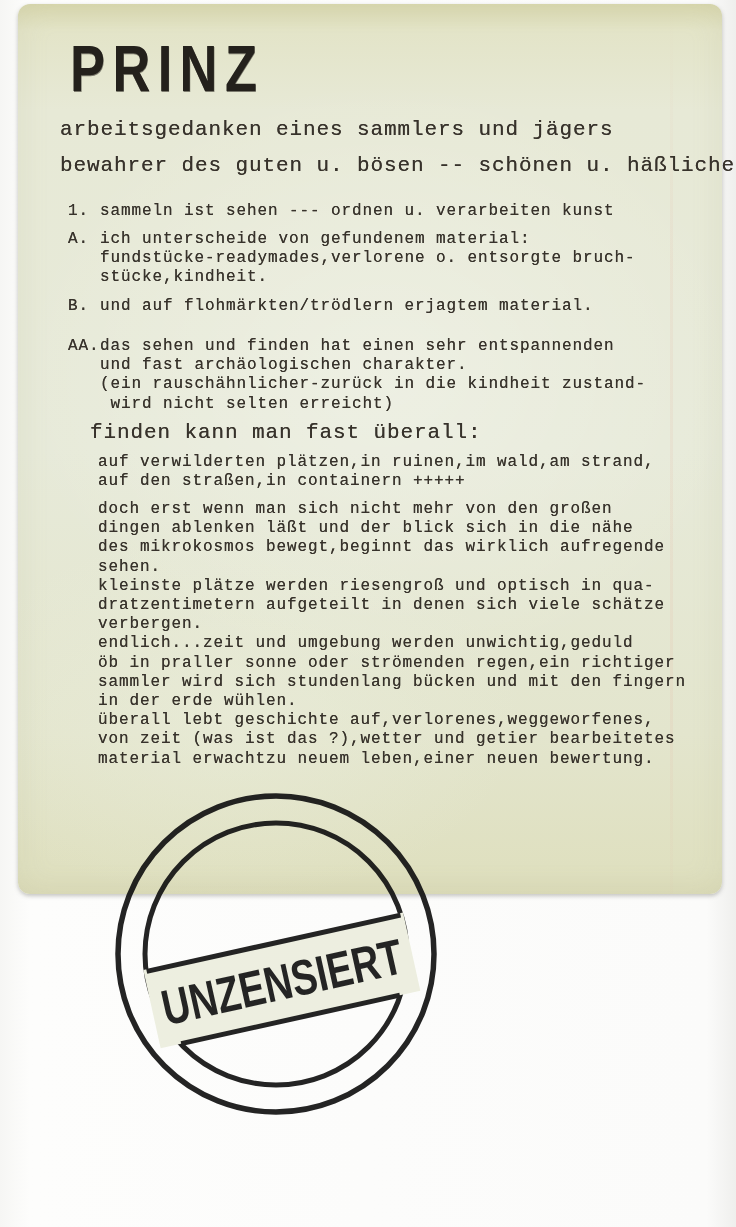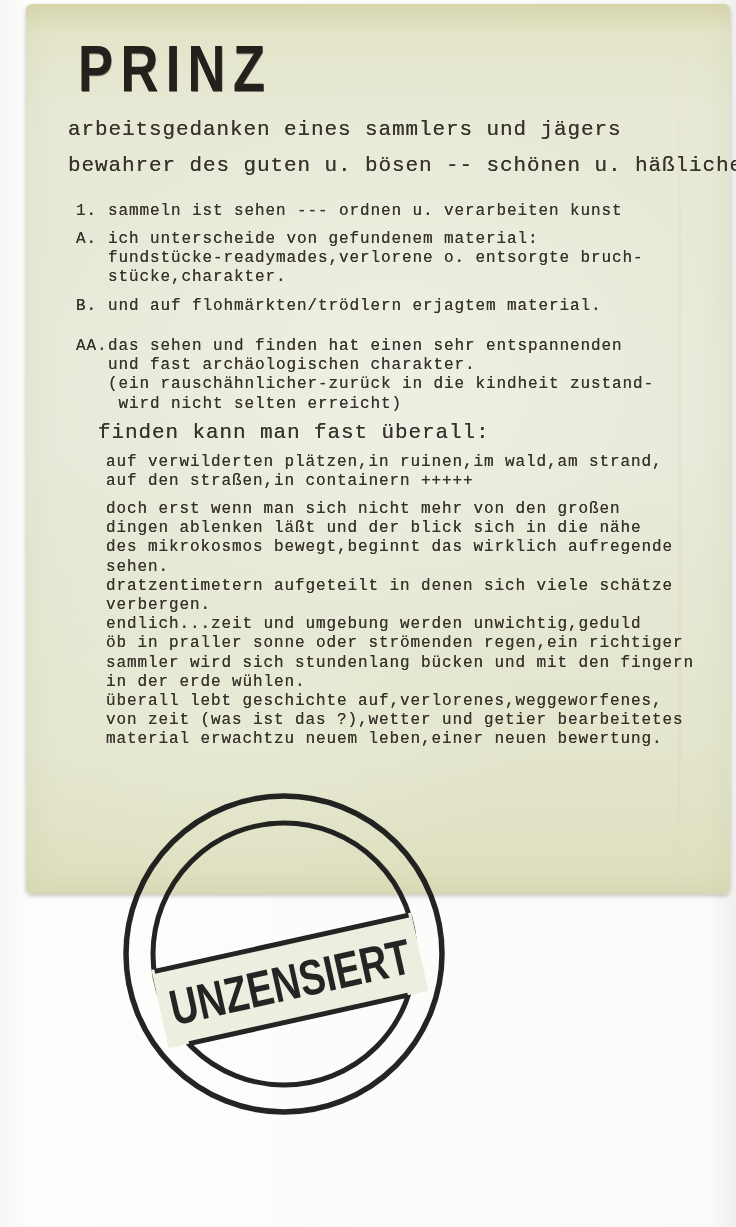--- a/index.html
+++ b/index.html
@@ -3,27 +3,27 @@
 <meta charset="utf-8">
 <style>
   html,body{margin:0;padding:0;}
   body{
     width:736px;height:1227px;
     background:linear-gradient(90deg,#f6f6f4 0%,#fdfdfc 4%,#fbfbfa 96%,#efefed 100%);
     overflow:hidden;position:relative;
     font-family:"Liberation Mono","DejaVu Sans Mono",monospace;
   }
   .paper{
-    position:absolute;left:26px;top:4px;width:704px;height:890px;
+    position:absolute;left:18px;top:4px;width:704px;height:890px;
     background:
       radial-gradient(ellipse 70% 45% at 52% 42%, rgba(255,255,255,0.28), rgba(255,255,255,0) 75%),
       radial-gradient(ellipse 60% 30% at 30% 80%, rgba(235,238,220,0.5), rgba(235,238,220,0) 70%),
       linear-gradient(180deg,#d9d8af 0%,#e3e4c8 3%,#e7e9d6 12%,#e7ead9 50%,#e3e5cd 82%,#dfe0c0 97%,#dcdcba 100%);
     box-shadow:0 2px 4px rgba(90,90,80,0.35), inset 0 0 30px rgba(180,180,140,0.18);
-    border-radius:6px;
+    border-radius:12px;
   }
   .crease{
     position:absolute;top:0;left:652px;width:3px;height:100%;
     background:linear-gradient(180deg,rgba(228,185,165,0.0),rgba(228,185,165,0.16) 30%,rgba(228,185,165,0.18) 80%,rgba(228,185,165,0.05));
     pointer-events:none;
   }
   .title{
     position:absolute;left:52px;top:28px;margin:0;
     font-family:"Liberation Sans","DejaVu Sans",sans-serif;
     font-size:64px;font-weight:700;letter-spacing:9px;
@@ -56,21 +56,21 @@
   <div class="tline" style="left:42px;top:116px">arbeitsgedanken eines sammlers und jägers</div>
   <div class="tline" style="left:42px;top:152px">bewahrer des guten u. bösen -- schönen u. häßlichen</div>
 
   <div class="block" style="top:198px">
     <div class="row"><span class="lbl">1.</span><span>sammeln ist sehen --- ordnen u. verarbeiten kunst</span></div>
   </div>
 
   <div class="block" style="top:226px">
     <div class="row"><span class="lbl">A.</span><span>ich unterscheide von gefundenem material:</span></div>
     <div class="row cont">fundstücke-readymades,verlorene o. entsorgte bruch-</div>
-    <div class="row cont">stücke,charakter.</div>
+    <div class="row cont">stücke,kindheit.</div>
   </div>
 
   <div class="block" style="top:293px">
     <div class="row"><span class="lbl">B.</span><span>und auf flohmärkten/trödlern erjagtem material.</span></div>
   </div>
 
   <div class="block" style="top:333px">
     <div class="row"><span class="lbl">AA.</span><span>das sehen und finden hat einen sehr entspannenden</span></div>
     <div class="row cont">und fast archäologischen charakter.</div>
     <div class="row cont">(ein rauschähnlicher-zurück in die kindheit zustand-</div>
@@ -82,20 +82,21 @@
   <div class="block plain" style="top:449px">
     <div class="row">auf verwilderten plätzen,in ruinen,im wald,am strand,</div>
     <div class="row">auf den straßen,in containern +++++</div>
   </div>
 
   <div class="block plain" style="top:496px">
     <div class="row">doch erst wenn man sich nicht mehr von den großen</div>
     <div class="row">dingen ablenken läßt und der blick sich in die nähe</div>
     <div class="row">des mikrokosmos bewegt,beginnt das wirklich aufregende</div>
     <div class="row">sehen.</div>
+    <div class="row">kleinste plätze werden riesengroß und optisch in qua-</div>
     <div class="row">dratzentimetern aufgeteilt in denen sich viele schätze</div>
     <div class="row">verbergen.</div>
     <div class="row">endlich...zeit und umgebung werden unwichtig,geduld</div>
     <div class="row">öb in praller sonne oder strömenden regen,ein richtiger</div>
     <div class="row">sammler wird sich stundenlang bücken und mit den fingern</div>
     <div class="row">in der erde wühlen.</div>
     <div class="row">überall lebt geschichte auf,verlorenes,weggeworfenes,</div>
     <div class="row">von zeit (was ist das ?),wetter und getier bearbeitetes</div>
     <div class="row">material erwachtzu neuem leben,einer neuen bewertung.</div>
   </div>

